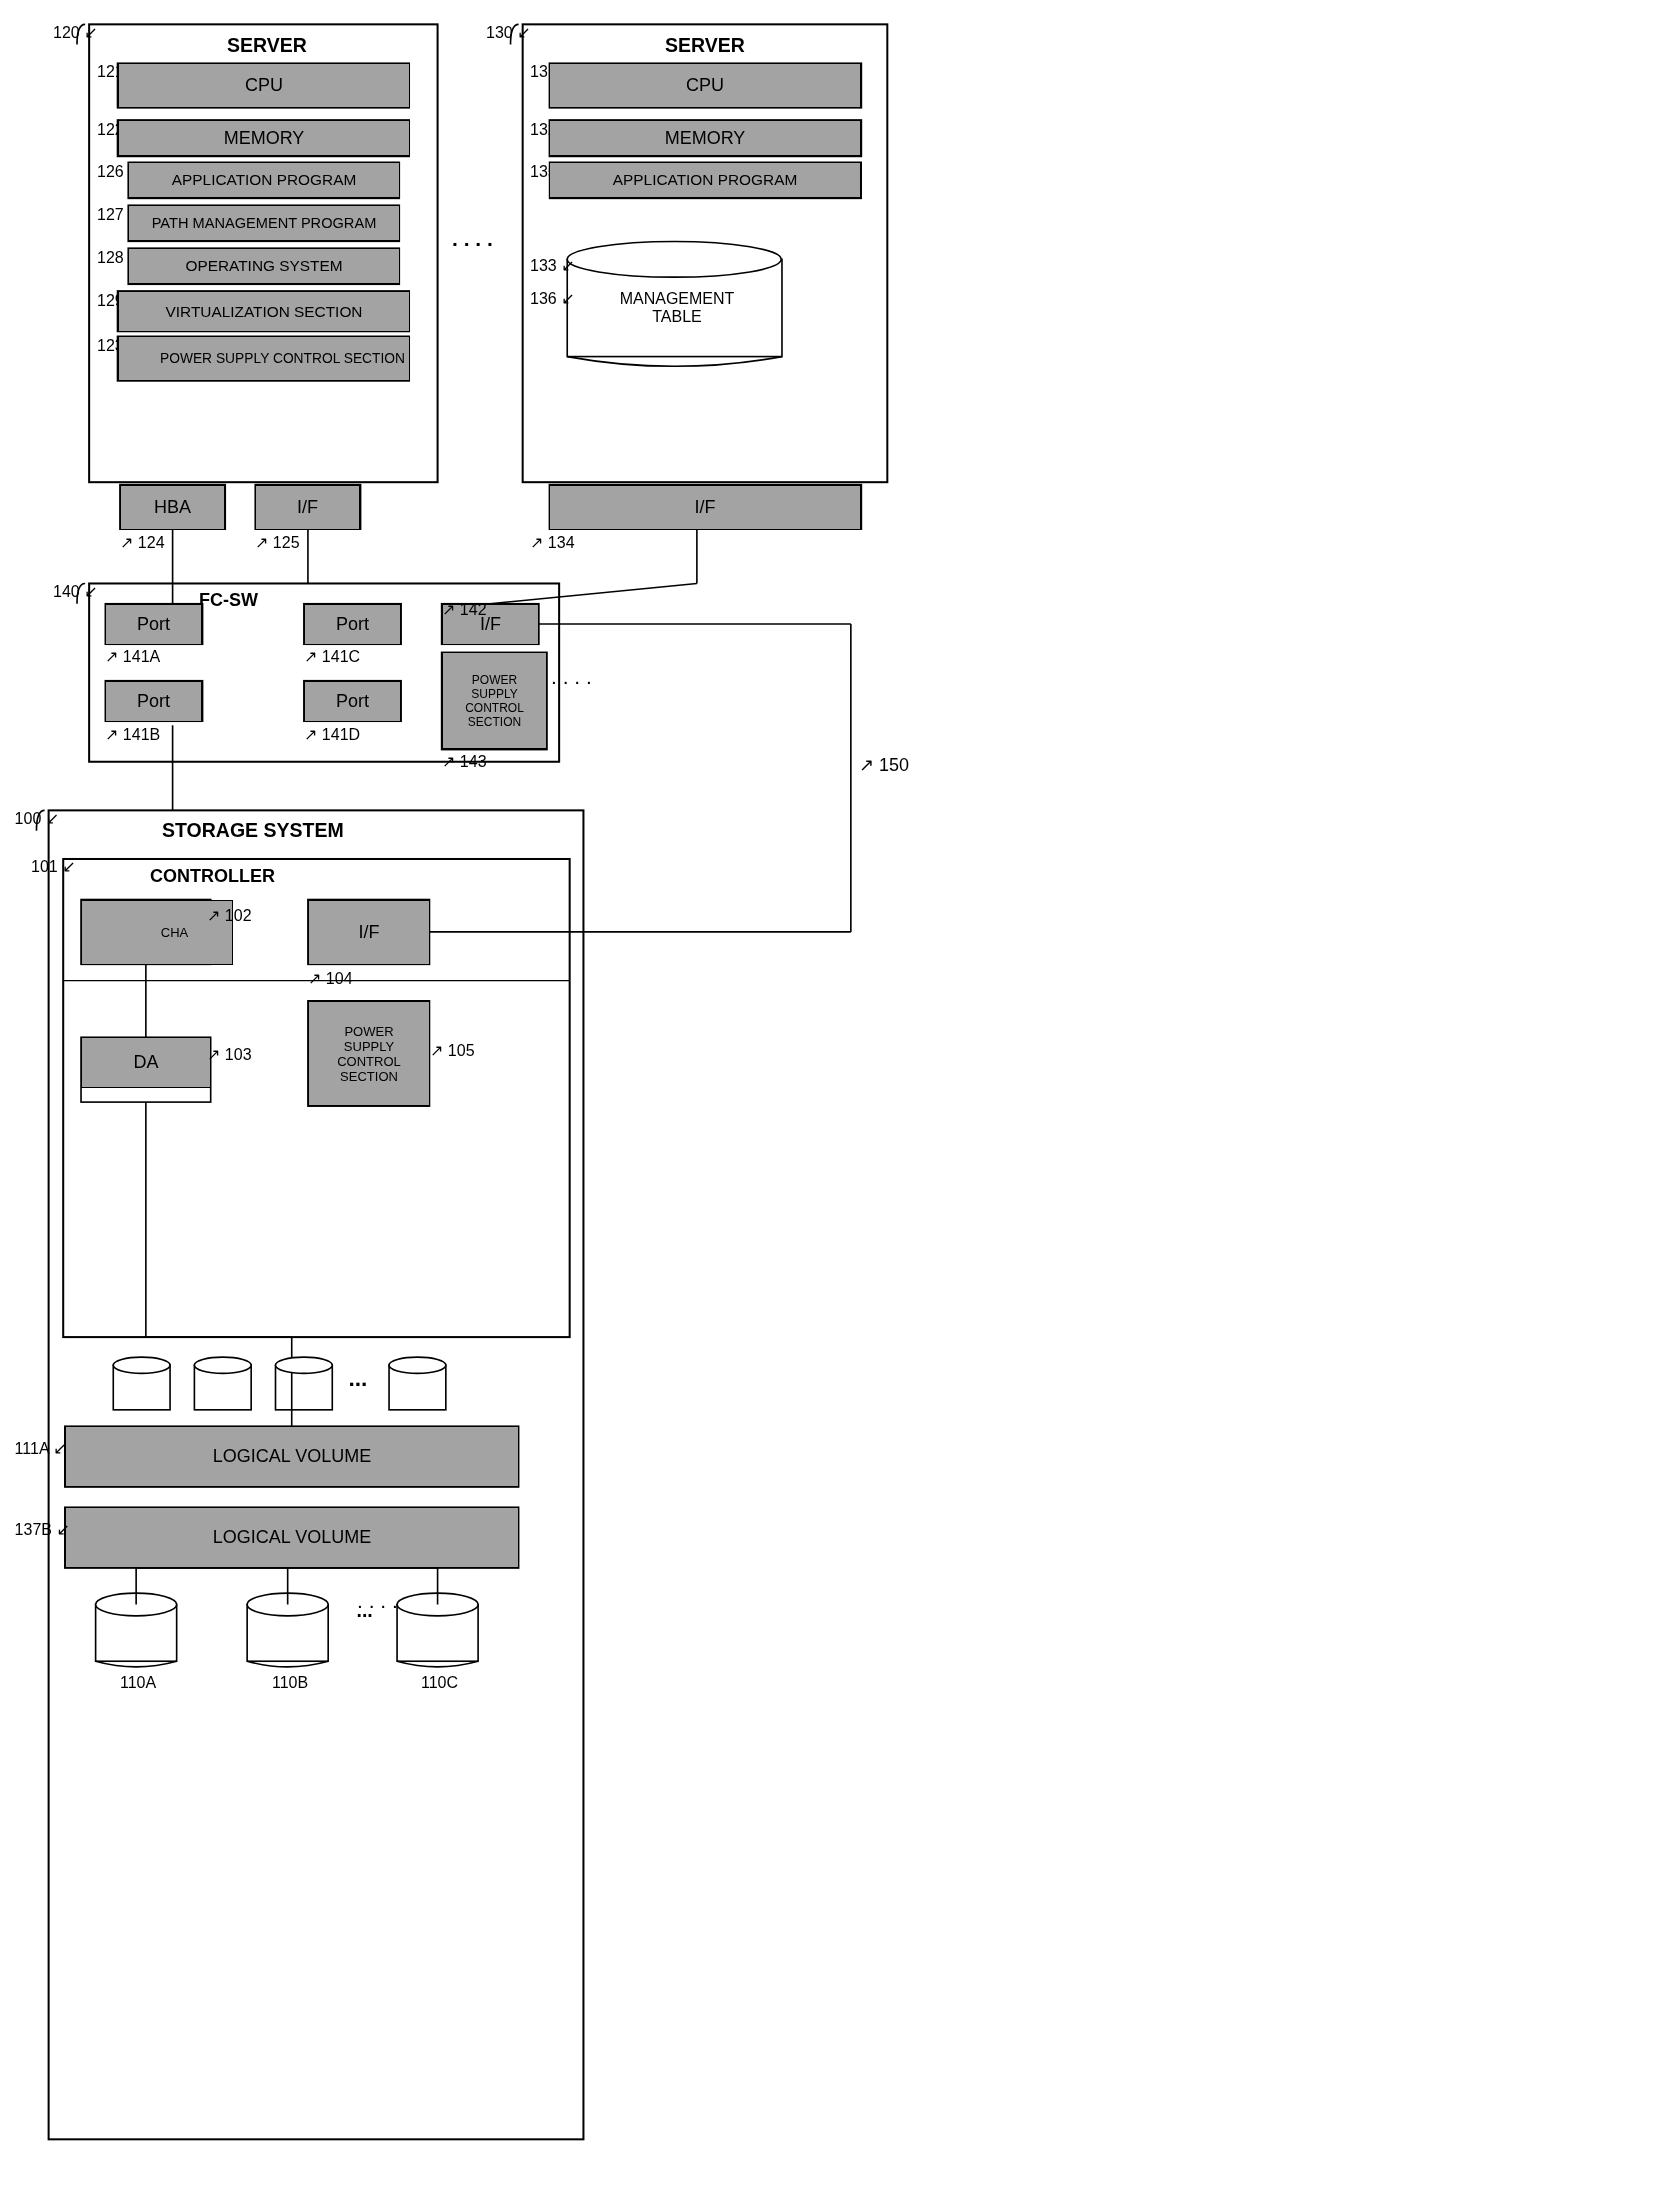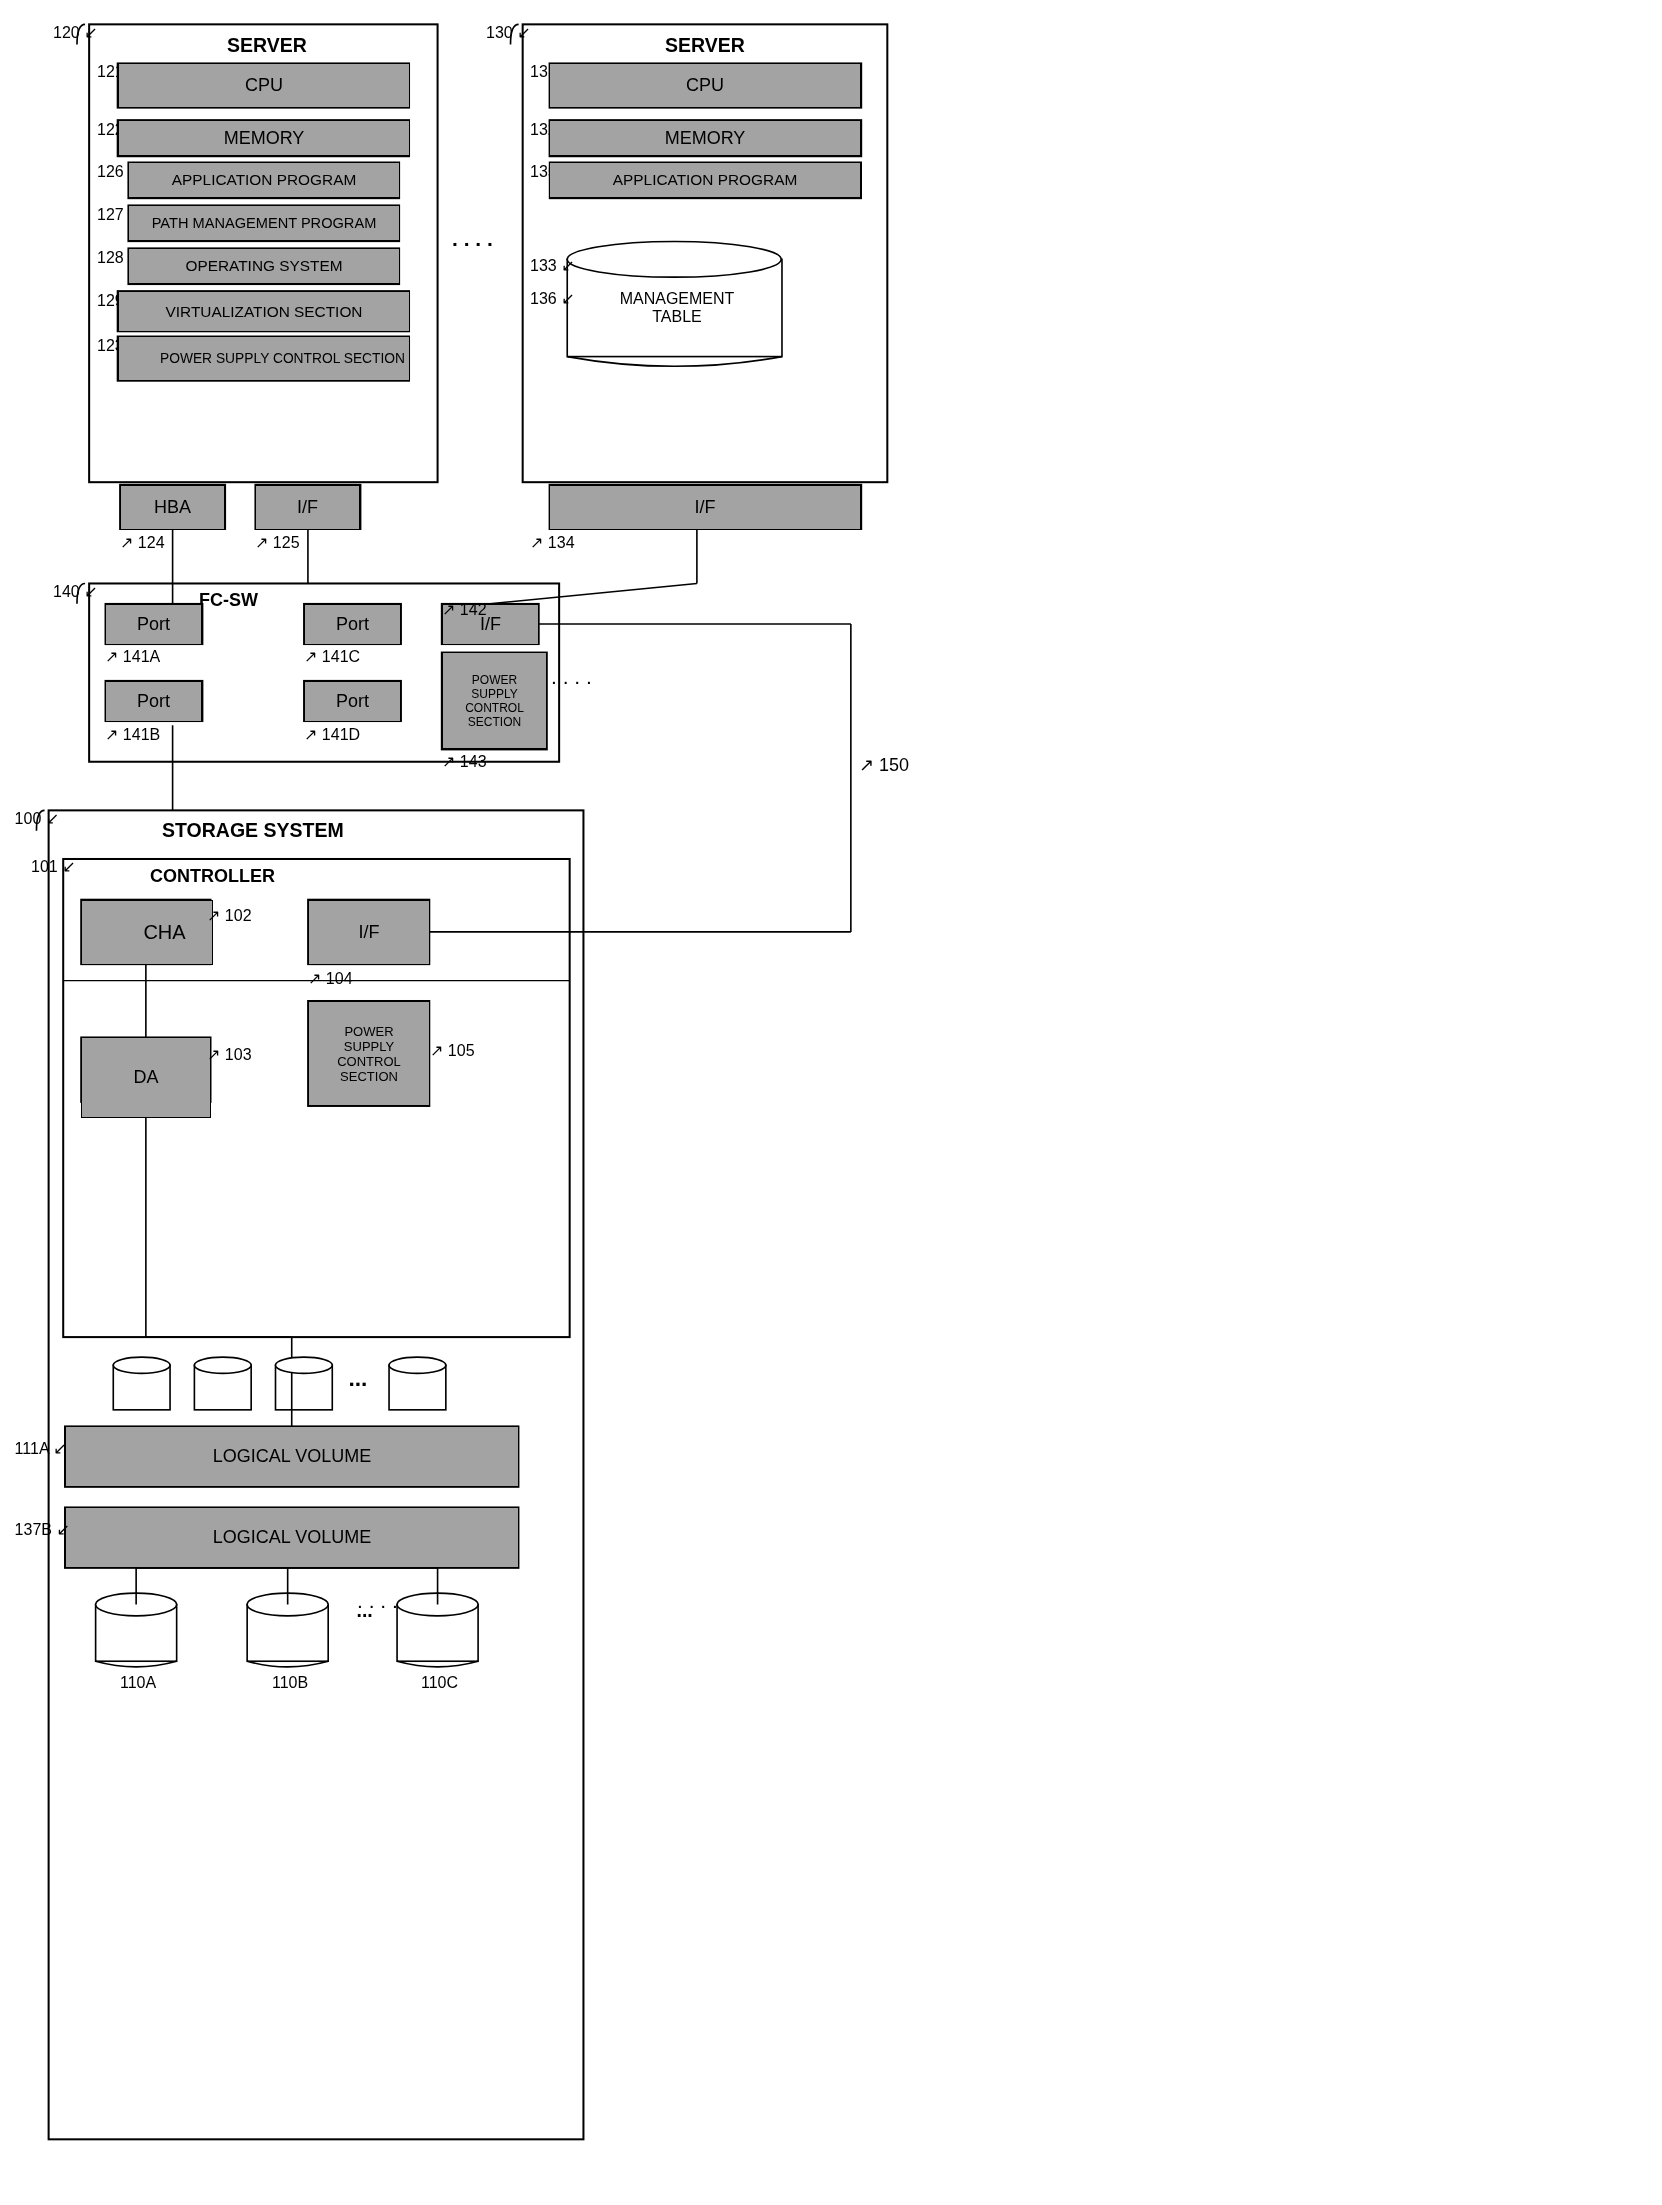--- a/index.html
+++ b/index.html
@@ -238,27 +238,27 @@
   <div class="ref-label" style="left:442px;top:752px;">↗ 143</div>
 
   <div class="label" style="left:551px;top:665px;font-size:21px;">. . . .</div>
 
   <div class="ref-label" style="left:14.6px;top:809px;">100 ↙</div>
   <div class="label" style="left:162px;top:819px;font-size:19.5px;font-weight:bold;">STORAGE SYSTEM</div>
 
   <div class="ref-label" style="left:31px;top:857px;">101 ↙</div>
   <div class="label" style="left:150px;top:866px;font-size:18px;font-weight:bold;">CONTROLLER</div>
 
-  <div class="box" style="left:81px;top:900px;width:132px;height:65px;font-size:20px;padding-left:35px;">CHA</div>
+  <div class="box" style="left:81px;top:900px;width:152px;height:65px;font-size:13px;padding-left:35px;">CHA</div>
   <div class="ref-label" style="left:207px;top:906px;">↗ 102</div>
 
   <div class="box" style="left:308px;top:900px;width:122px;height:65px;font-size:18px;">I/F</div>
   <div class="ref-label" style="left:308px;top:969px;">↗ 104</div>
 
-  <div class="box" style="left:81px;top:1037px;width:130px;height:81px;font-size:18px;">DA</div>
+  <div class="box" style="left:81px;top:1037px;width:130px;height:51px;font-size:18px;">DA</div>
   <div class="ref-label" style="left:207px;top:1045px;">↗ 103</div>
 
   <div class="box" style="left:308px;top:1001px;width:122px;height:105px;font-size:13px;">POWER<br>SUPPLY<br>CONTROL<br>SECTION</div>
   <div class="ref-label" style="left:430px;top:1041px;">↗ 105</div>
 
   <svg style="position:absolute;left:97px;top:1349px;width:357px;height:73px;font-size:13px" viewBox="0 0 440 90" width="357" height="73">
 
     <rect x="20" y="20" width="70" height="55" fill="none" stroke="#000" stroke-width="2"></rect>
     <ellipse cx="55" cy="20" rx="35" ry="10" fill="#fff" stroke="#000" stroke-width="2"></ellipse>
 

